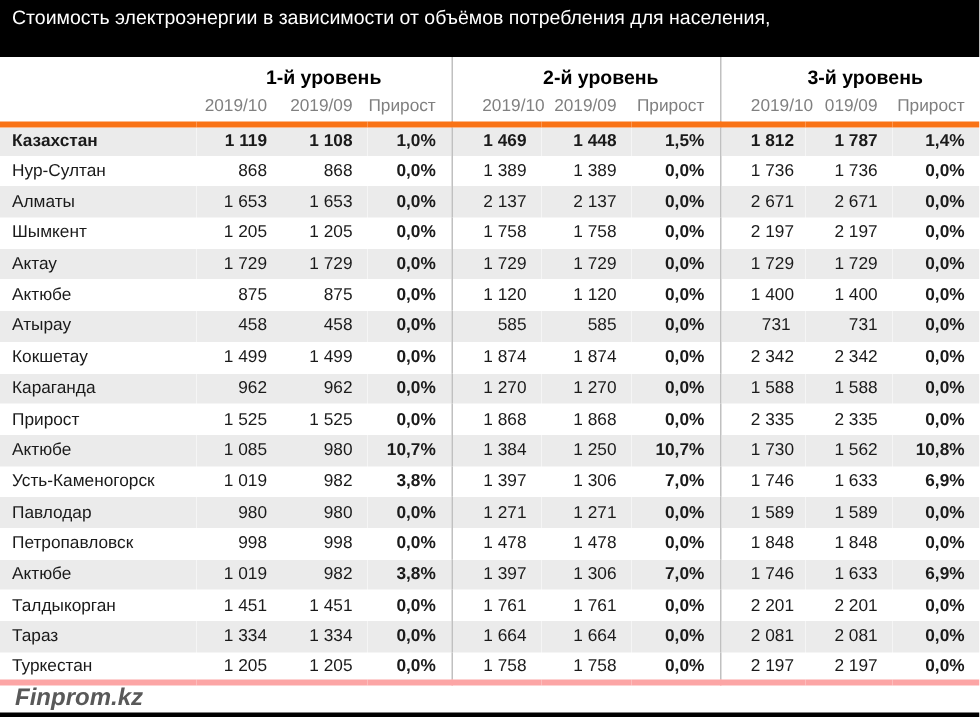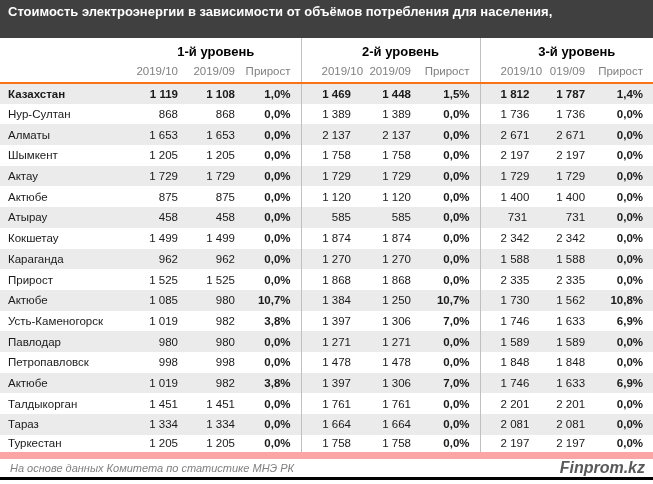--- a/index.html
+++ b/index.html
@@ -4,25 +4,25 @@
 <style>
   * { box-sizing: border-box; margin: 0; padding: 0; }
   html, body { width: 653px; height: 484px; overflow: hidden; }
   body {
     font-family: "Liberation Sans", sans-serif;
     background: #ffffff;
     color: #1a1a1a;
     position: relative;
   }
   .title-bar {
-    background: #404040;
+    background: #000000;
     color: #ffffff;
     height: 38px;
     padding: 3px 8px 0 8px;
-    font-weight: bold;
+    font-weight: normal;
     font-size: 13px;
     line-height: 17px;
   }
   table {
     width: 653px;
     table-layout: fixed;
     border-collapse: collapse;
     font-size: 11.5px;
   }
   col.c-region { width: 131px; }
@@ -40,22 +40,22 @@
     padding-top: 4px;
   }
   th.date-cell {
     color: #808080;
     text-align: right;
     padding-right: 10px;
     height: 23px;
     vertical-align: middle;
     font-size: 11.5px;
   }
-  thead { border-bottom: 2px solid #f97316; }
-  tbody { border-bottom: 7px solid #fca5a5; margin-top: 28px; }
+  thead { border-bottom: 4px solid #f97316; }
+  tbody { border-bottom: 4px solid #fca5a5; margin-top: 28px; }
   tbody td {
     height: 20.7px;
     vertical-align: middle;
     text-align: right;
     padding-right: 10px;
     white-space: nowrap;
     overflow: hidden;
   }
   tbody td.region {
     text-align: left;
@@ -339,15 +339,14 @@
         <td>1 758</td>
         <td class="pct">0,0%</td>
         <td class="divider">2 197</td>
         <td>2 197</td>
         <td class="pct">0,0%</td>
       </tr>
     </tbody>
 </table>
 
 <div class="footer">
-  <span class="source-note">На основе данных Комитета по статистике МНЭ РК</span>
   <span class="brand">Finprom.kz</span>
 </div>
 
 </body></html>

